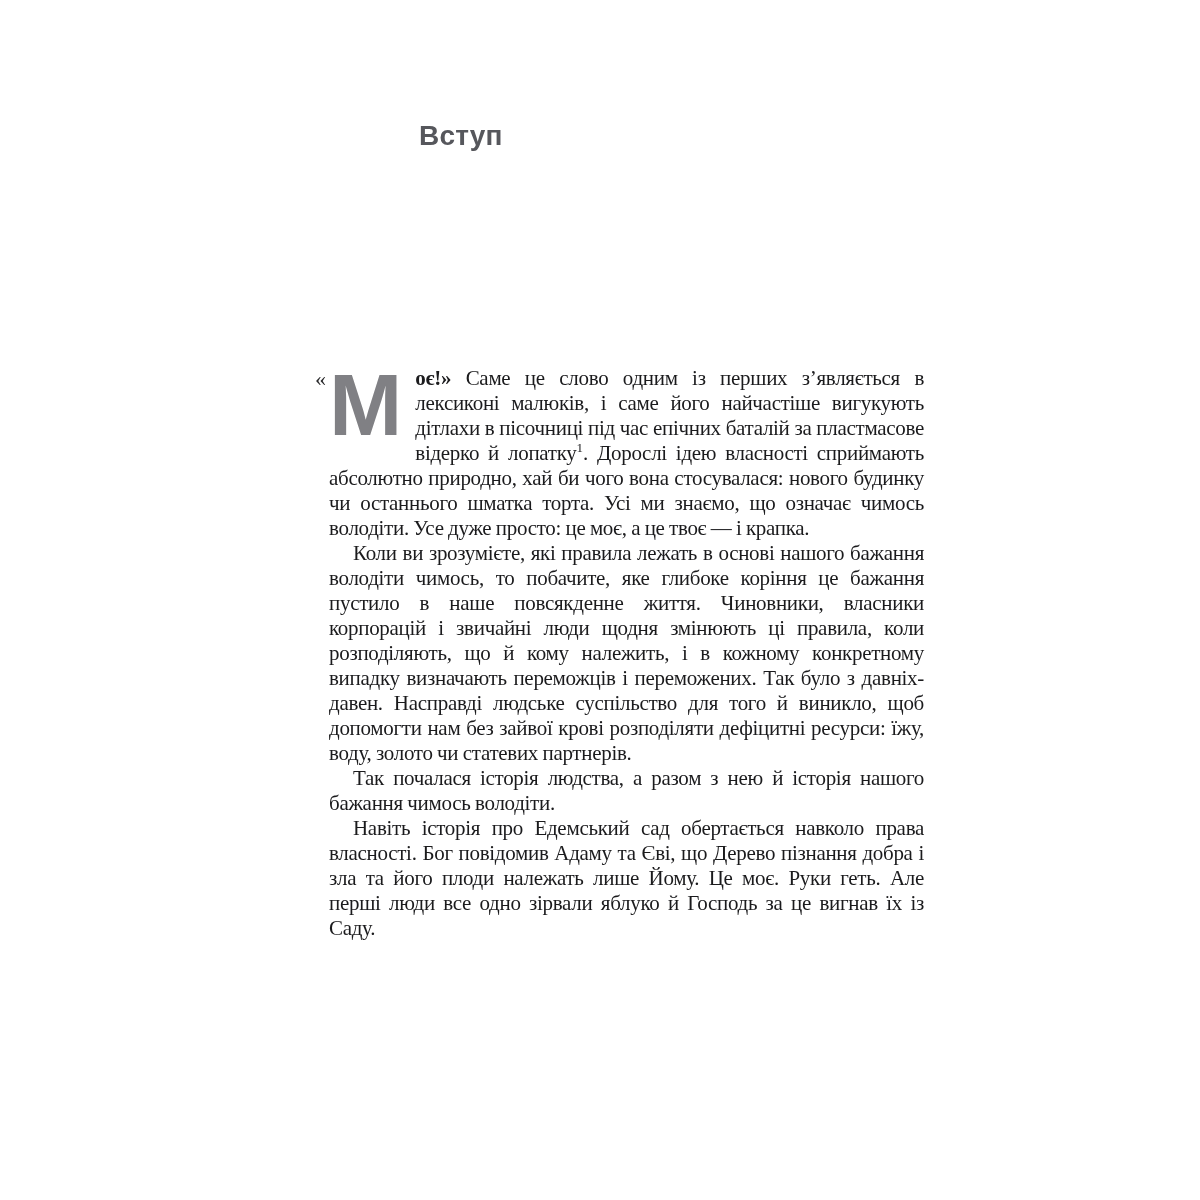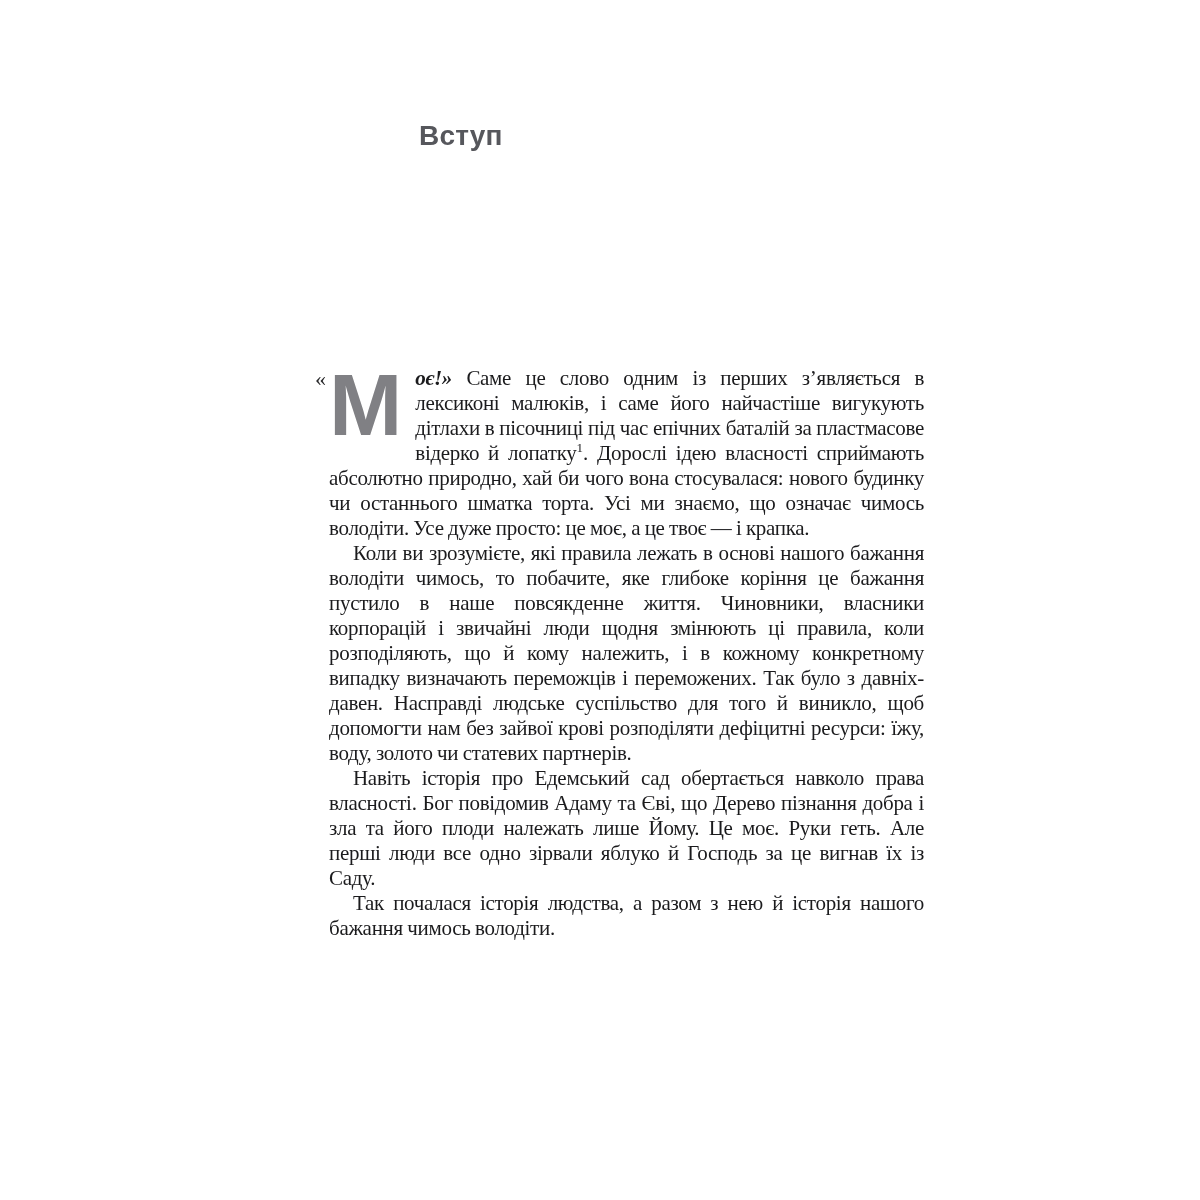--- a/index.html
+++ b/index.html
@@ -69,21 +69,20 @@
     font-family: "Liberation Sans", "DejaVu Sans", sans-serif;
     font-weight: bold;
     font-size: 88px;
     line-height: 64px;
     padding-top: 7px;
     color: #808084;
     letter-spacing: 0;
   }
   .lead-bold {
     font-weight: bold;
-    font-style: italic;
   }
   sup.footnote {
     font-size: 13px;
     line-height: 0;
     vertical-align: super;
     letter-spacing: 0;
   }
 </style>
 </head>
 <body>
@@ -97,18 +96,18 @@
     <p>
       <span class="dropcap">
         <span class="dc-quote">«</span>
         <span class="dc-letter">М</span>
       </span><span class="lead-bold">оє!»</span><span> Саме це слово одним із перших з’являється в лексиконі малюків, і саме його найчастіше вигукують дітлахи в пісочниці під час епічних баталій за пластмасове відерко й лопатку</span><sup class="footnote">1</sup><span>. Дорослі ідею власності сприймають абсолютно природно, хай би чого вона стосувалася: нового будинку чи останнього шматка торта. Усі ми знаємо, що означає чимось володіти. Усе дуже просто: це моє, а це твоє — і крапка.</span>
     </p>
 
 
     <p class="indent">Коли ви зрозумієте, які правила лежать в основі нашого бажання володіти чимось, то побачите, яке глибоке коріння це бажання пустило в наше повсякденне життя. Чиновники, власники корпорацій і звичайні люди щодня змінюють ці правила, коли розподіляють, що й кому належить, і в кожному конкретному випадку визначають переможців і переможених. Так було з давніх-давен. Насправді людське суспільство для того й виникло, щоб допомогти нам без зайвої крові розподіляти дефіцитні ресурси: їжу, воду, золото чи статевих партнерів.</p>
 
+    <p class="indent">Так почалася історія людства, а разом з нею й історія нашого бажання чимось володіти.</p>
+
     <p class="indent">Навіть історія про Едемський сад обертається навколо права власності. Бог повідомив Адаму та Єві, що Дерево пізнання добра і зла та його плоди належать лише Йому. Це моє. Руки геть. Але перші люди все одно зірвали яблуко й Господь за це вигнав їх із Саду.</p>
-
-    <p class="indent">Так почалася історія людства, а разом з нею й історія нашого бажання чимось володіти.</p>
 
   </div>
 </div>
 
 </body></html>

